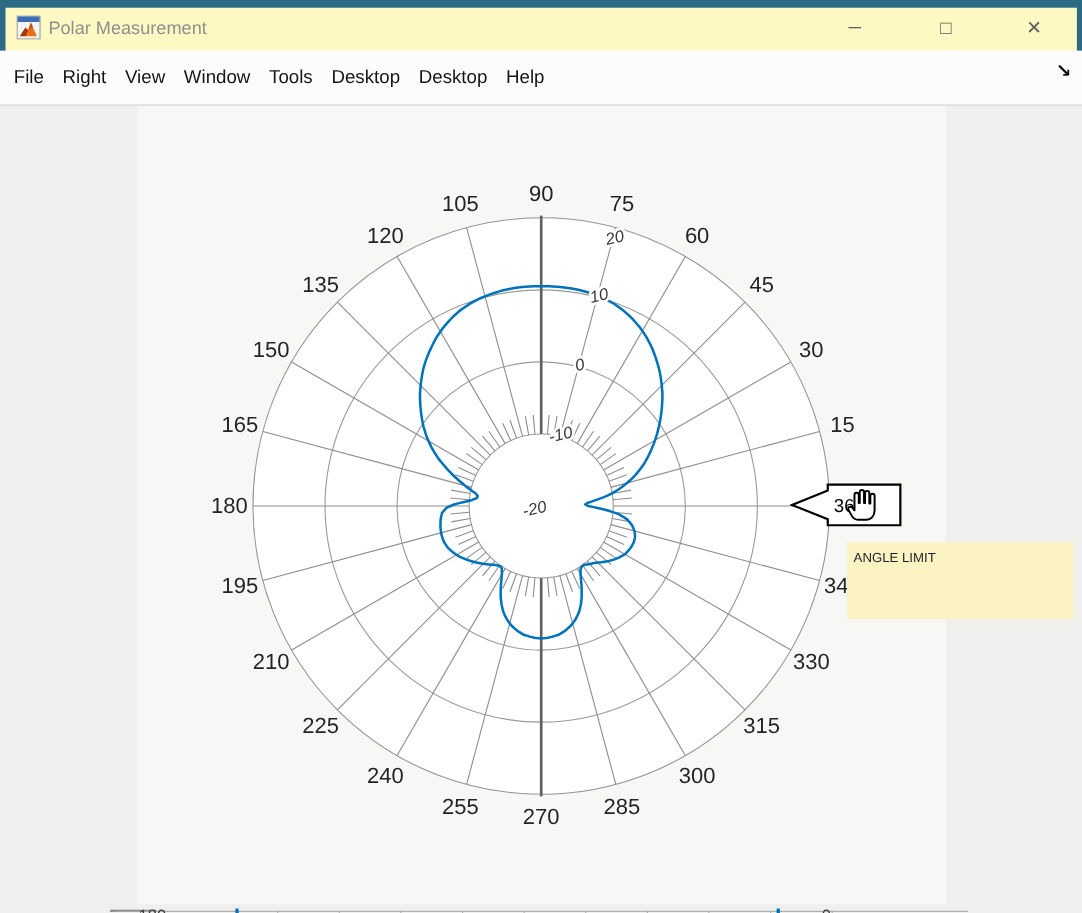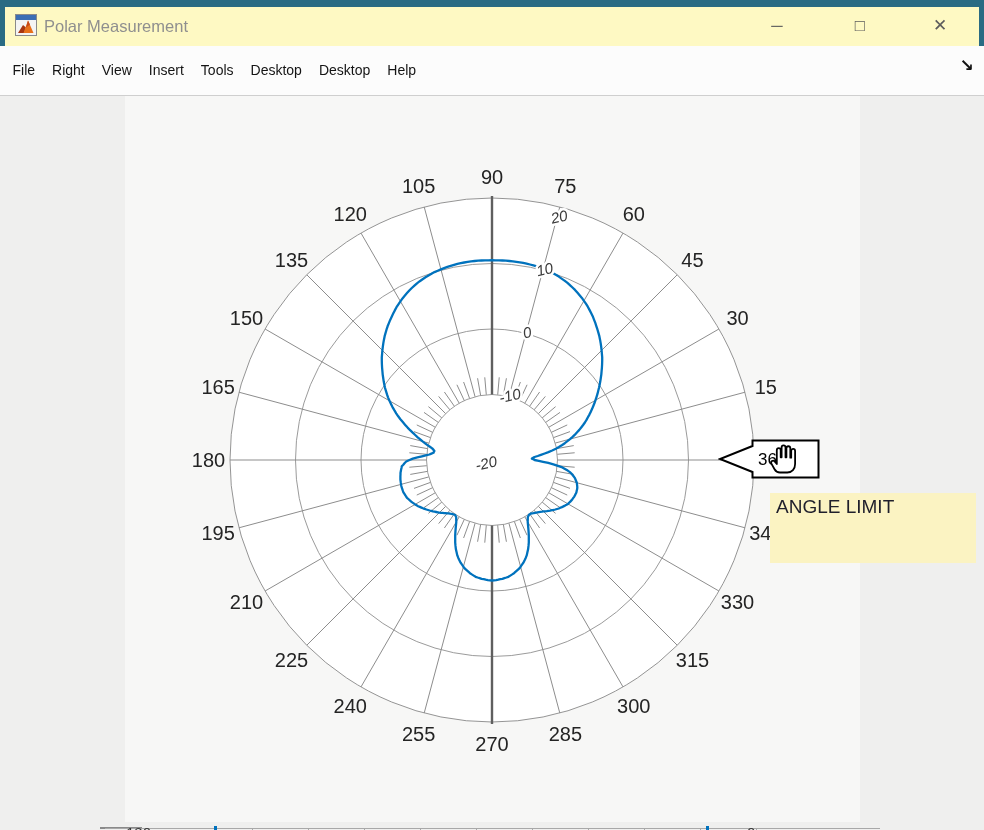--- a/index.html
+++ b/index.html
@@ -15,32 +15,32 @@
   .title{position:absolute;left:39px;top:0;height:39px;line-height:38px;
          font-size:16.5px;color:#8F8F8F;white-space:nowrap;}
   .ctrl{position:absolute;top:0;height:39px;width:62px;text-align:center;line-height:38px;
         color:#5C5C5C;cursor:default;}
   .ctrl.min{left:741px;font-size:16px;}
   .ctrl.max{left:824px;font-size:17px;}
   .ctrl.close{left:904px;font-size:17px;}
   .menubar{position:absolute;left:0;top:46px;width:984px;height:49px;background:#FCFCFC;
            border-bottom:1px solid #CFCFCF;z-index:8;}
   #menu-items{position:absolute;left:4px;top:0;height:49px;}
-  .mi{display:inline-block;padding:0 8.5px;line-height:48px;font-size:14px;color:#141414;cursor:default;}
+  .mi{display:inline-block;padding:0 8.5px;line-height:48px;font-size:17px;color:#141414;cursor:default;}
   .dock{position:absolute;right:10px;top:9px;font-size:17px;font-weight:bold;color:#111;}
   
   .content{position:absolute;left:0;top:96px;width:984px;height:734px;background:#EFEFEE;}
   .band{position:absolute;left:125px;top:0;width:735px;height:726px;background:#F7F7F6;}
   #plot-svg{position:absolute;left:0;top:-96px;pointer-events:none;}
   
   .cursor{position:absolute;left:718px;top:341px;width:102px;height:44px;z-index:5;cursor:grab;}
   .cursor text{font-family:"Liberation Sans","DejaVu Sans",sans-serif;font-size:17px;fill:#000;}
   
   .tooltip{position:absolute;left:770px;top:397px;width:200px;height:64px;padding:3px 0 3px 6px;
-           font-size:19px;line-height:22.5px;color:#1F1F2B;z-index:6;white-space:nowrap;overflow:hidden;}
+           font-size:12px;line-height:22.5px;color:#1F1F2B;z-index:6;white-space:nowrap;overflow:hidden;}
   
   .bottom-strip{position:absolute;left:0;top:726px;width:984px;height:8px;overflow:hidden;z-index:4;}
   .bottom-strip .frag-180{position:absolute;left:126px;top:2px;font-size:15px;color:#3a3a3a;}
   .bottom-strip .frag-0{position:absolute;left:747px;top:2px;font-size:15px;color:#3a3a3a;}
   .bs-line{position:absolute;left:105px;top:6px;width:775px;border-top:1px solid #A8A8A8;}
   .bs-seg{position:absolute;left:100px;top:5px;width:42px;height:2px;background:#8a8a8a;}
   .bs-blue{position:absolute;top:4px;width:3px;height:4px;background:#0072BD;}
 </style>
 </head>
 <body>
@@ -59,21 +59,21 @@
       <polygon points="11,13.5 13,6.5 15,10.5" fill="#C3491B"></polygon>
     </svg>
   </span>
   <span class="title">Polar Measurement</span>
   <span class="ctrl min">─</span>
   <span class="ctrl max">□</span>
   <span class="ctrl close">✕</span>
 </div>
 
 <div class="menubar">
-  <div id="menu-items"><span class="mi">File</span><span class="mi">Right</span><span class="mi">View</span><span class="mi">Insert</span><span class="mi">Tools</span><span class="mi">Desktop</span><span class="mi">Desktop</span><span class="mi">Help</span></div>
+  <div id="menu-items"><span class="mi">File</span><span class="mi">Right</span><span class="mi">View</span><span class="mi">Window</span><span class="mi">Tools</span><span class="mi">Desktop</span><span class="mi">Desktop</span><span class="mi">Help</span></div>
   <span class="dock">↘</span>
 </div>
 
 <div class="content">
   <div class="band"></div>
 
   <svg id="plot-svg" width="984" height="830" viewBox="0 0 984 830">
       <g>
         <circle cx="492" cy="460" r="262" fill="#FFFFFF" stroke="#949494" stroke-width="1"></circle>
         <circle cx="492" cy="460" r="65.5" fill="none" stroke="#9B9B9B" stroke-width="1"></circle>

